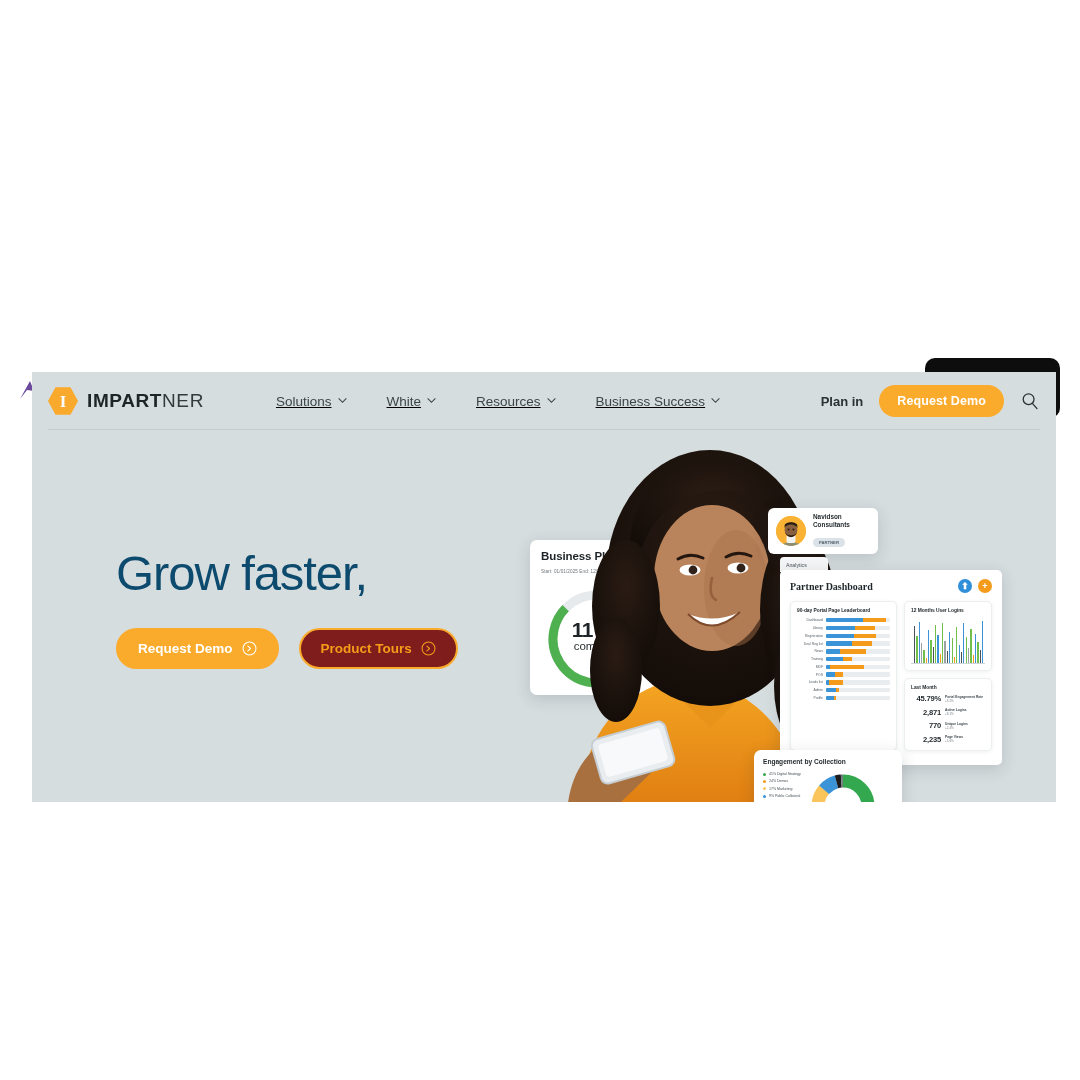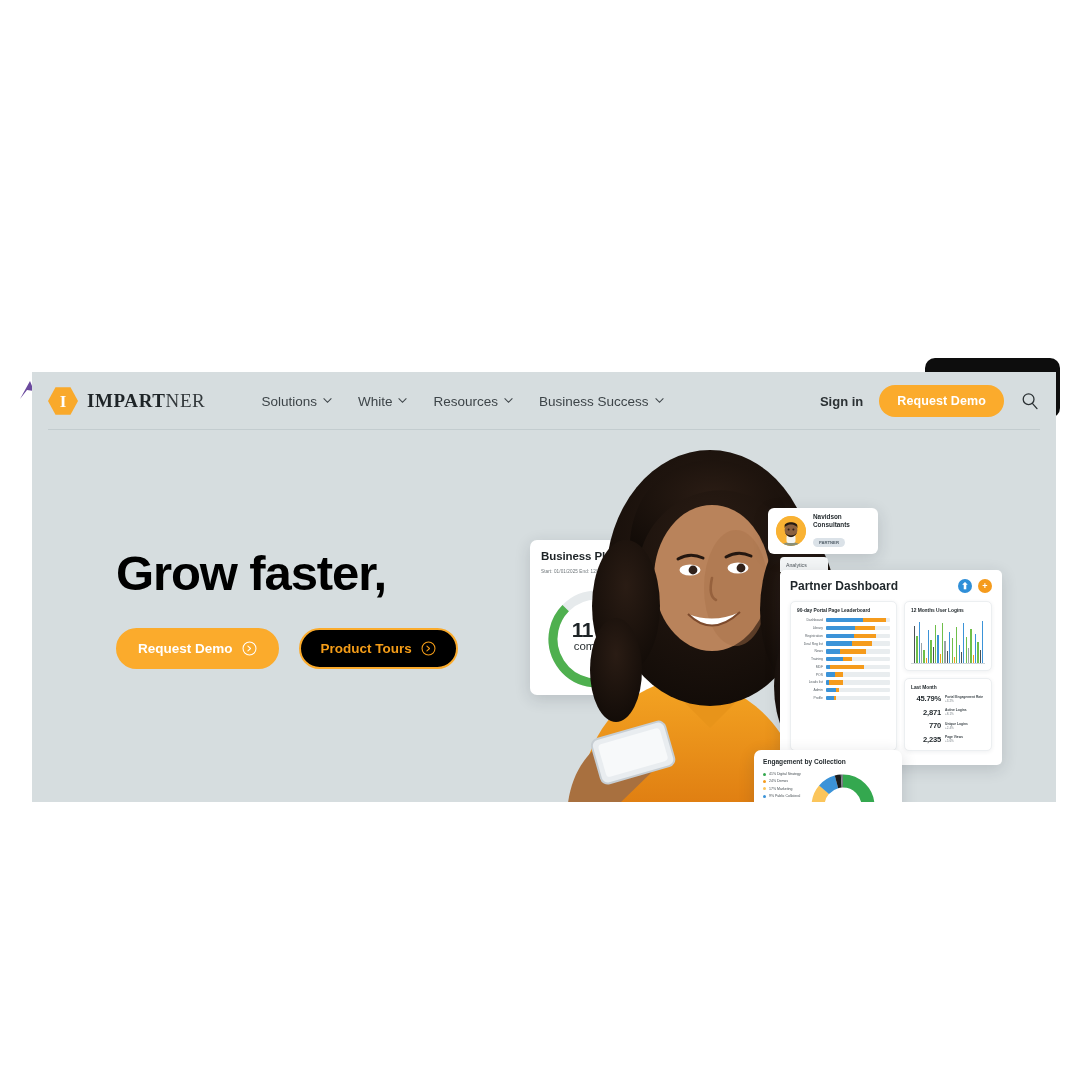--- a/index.html
+++ b/index.html
@@ -48,25 +48,25 @@
   .hexlogo { width: 30px; height: 30px; position: relative; }
   .hexlogo .hex {
     width: 30px; height: 30px; background:#f9a92b;
     clip-path: polygon(25% 4%, 75% 4%, 100% 50%, 75% 96%, 25% 96%, 0% 50%);
     display:flex; align-items:center; justify-content:center;
   }
   .hexlogo .hexi {
     color:#fff; font-family:"Liberation Serif", serif;
     font-size:17px; font-weight:700; line-height:1; letter-spacing:0;
   }
-  .wordmark { font-size: 19px; letter-spacing: 0.6px; color:#1e2427;font-family:Liberation Serif, serif; }
+  .wordmark { font-size: 19px; letter-spacing: 0.6px; color:#1e2427; }
   .wordmark .w-bold { font-weight: 800; }
   .wordmark .w-light { font-weight: 400; color:#33393c; }
 
-  .nav { display:flex; align-items:center; gap: 26px; margin-left: 56px; }
+  .nav { display:flex; align-items:center; gap: 40px; margin-left: 72px; text-decoration: underline; }
   .nav-item {
     display:flex; align-items:center; gap:6px;
     font-size: 13.5px; color: #3d4448; cursor:pointer; white-space:nowrap;
   }
   .chev { width:9px; height:9px; position:relative; top:-1px; }
   .chev svg { display:block; }
 
   .header-right { margin-left:auto; display:flex; align-items:center; gap:16px; }
   .signin { font-size:13px; font-weight:700; color:#2b3134; cursor:pointer; }
   .btn-demo-top {
@@ -75,35 +75,35 @@
     letter-spacing:0.1px; white-space:nowrap;
   }
   .search-btn { width:20px; height:20px; cursor:pointer; }
   .search-btn svg { display:block; }
 
   
   .hero { position:relative; height: 372px; }
 
   .hero-copy { position:absolute; left: 84px; top: 118px; width: 430px; z-index: 5; }
   .headline {
-    font-size: 49px; font-weight: 700; line-height: 1.06;
-    color:#000000; letter-spacing:-1.1px;
+    font-size: 49px; font-weight: 400; line-height: 1.06;
+    color:#0c4a6e; letter-spacing:-1.1px;
   }
   .subcopy {
     margin-top: 24px; font-size: 16.5px; line-height: 1.42;
     color:#5f676b; font-weight:400; max-width: 400px;
   }
   .cta-row { margin-top: 28px; display:flex; gap: 20px; align-items:center; }
   .btn {
     display:inline-flex; align-items:center; gap:9px;
     font-size:13.5px; font-weight:800; border-radius:21px;
     padding: 11px 20px; cursor:pointer; white-space:nowrap;
   }
   .btn-primary { background:#fbab2c; color:#fff; border: 2px solid #fbab2c; }
-  .btn-secondary { background:#000000; color:#f59d18; border: 2px solid #fbab2c; align-items: flex-end; }
+  .btn-secondary { background:#7f1d1d; color:#f59d18; border: 2px solid #fbab2c; align-items: flex-end; }
   .arrow-circ { width:15px; height:15px; }
   .arrow-circ svg { display:block; }
 
   
   .art { position:absolute; left: 470px; top: 0; right:0; bottom:0; }
 
   .card {
     position:absolute; background:#fff; border-radius:7px;
     box-shadow: 0 4px 16px rgba(30,40,50,.16);
   }
@@ -148,21 +148,21 @@
   .dash-tab {
     position:absolute; left: 278px; top: 127px; width: 48px; height: 15px;
     background:#f3f5f6; border-radius:4px 4px 0 0; 
     font-size:5.2px; color:#4a5257; display:flex; align-items:center; padding-left:6px;
   }
   .dash {
     left: 278px; top: 140px; width: 222px; height: 195px; padding: 9px 10px;
     border-radius: 5px;
   }
   .dash-head { display:flex; align-items:center; }
-  .dash-title { font-size:12px; font-weight:800; color:#1f262a; }
+  .dash-title { font-size:10px; font-weight:800; color:#1f262a;font-family:Liberation Serif, serif; }
   .dash-acts { margin-left:auto; display:flex; gap:6px; }
   .act { width:14px; height:14px; border-radius:50%; display:flex; align-items:center; justify-content:center; color:#fff; font-size:9px; font-weight:700;}
   .act-blue { background:#2f8fd8; }
   .act-orange { background:#f59b1c; }
 
   .dash-grid { margin-top:8px; display:flex; gap:7px; }
   .mini {
     background:#fff; border:1px solid #eceff1; border-radius:5px; padding:6px 6px;
     box-shadow: 0 1px 4px rgba(30,40,50,.07);
   }
@@ -257,21 +257,21 @@
           <span>Business Success</span>
           <span class="chev">
               <svg width="9" height="9" viewBox="0 0 10 10">
                 <path d="M1 3 L5 7 L9 3" stroke="#3d4448" stroke-width="1.2" fill="none" stroke-linecap="round"></path>
               </svg>
             </span>
         </div>
       </div>
 
       <div class="header-right">
-        <span class="signin">Sign in</span>
+        <span class="signin">Plan in</span>
         <button class="btn-demo-top">Request Demo</button>
         <span class="search-btn">
           <svg width="20" height="20" viewBox="0 0 20 20">
               <circle cx="8.6" cy="8.2" r="5.4" stroke="#2b3134" stroke-width="1.3" fill="none"></circle>
               <path d="M12.6 12.6 L17 17.6" stroke="#2b3134" stroke-width="1.3" stroke-linecap="round"></path>
             </svg>
         </span>
       </div>
     </div>
 

